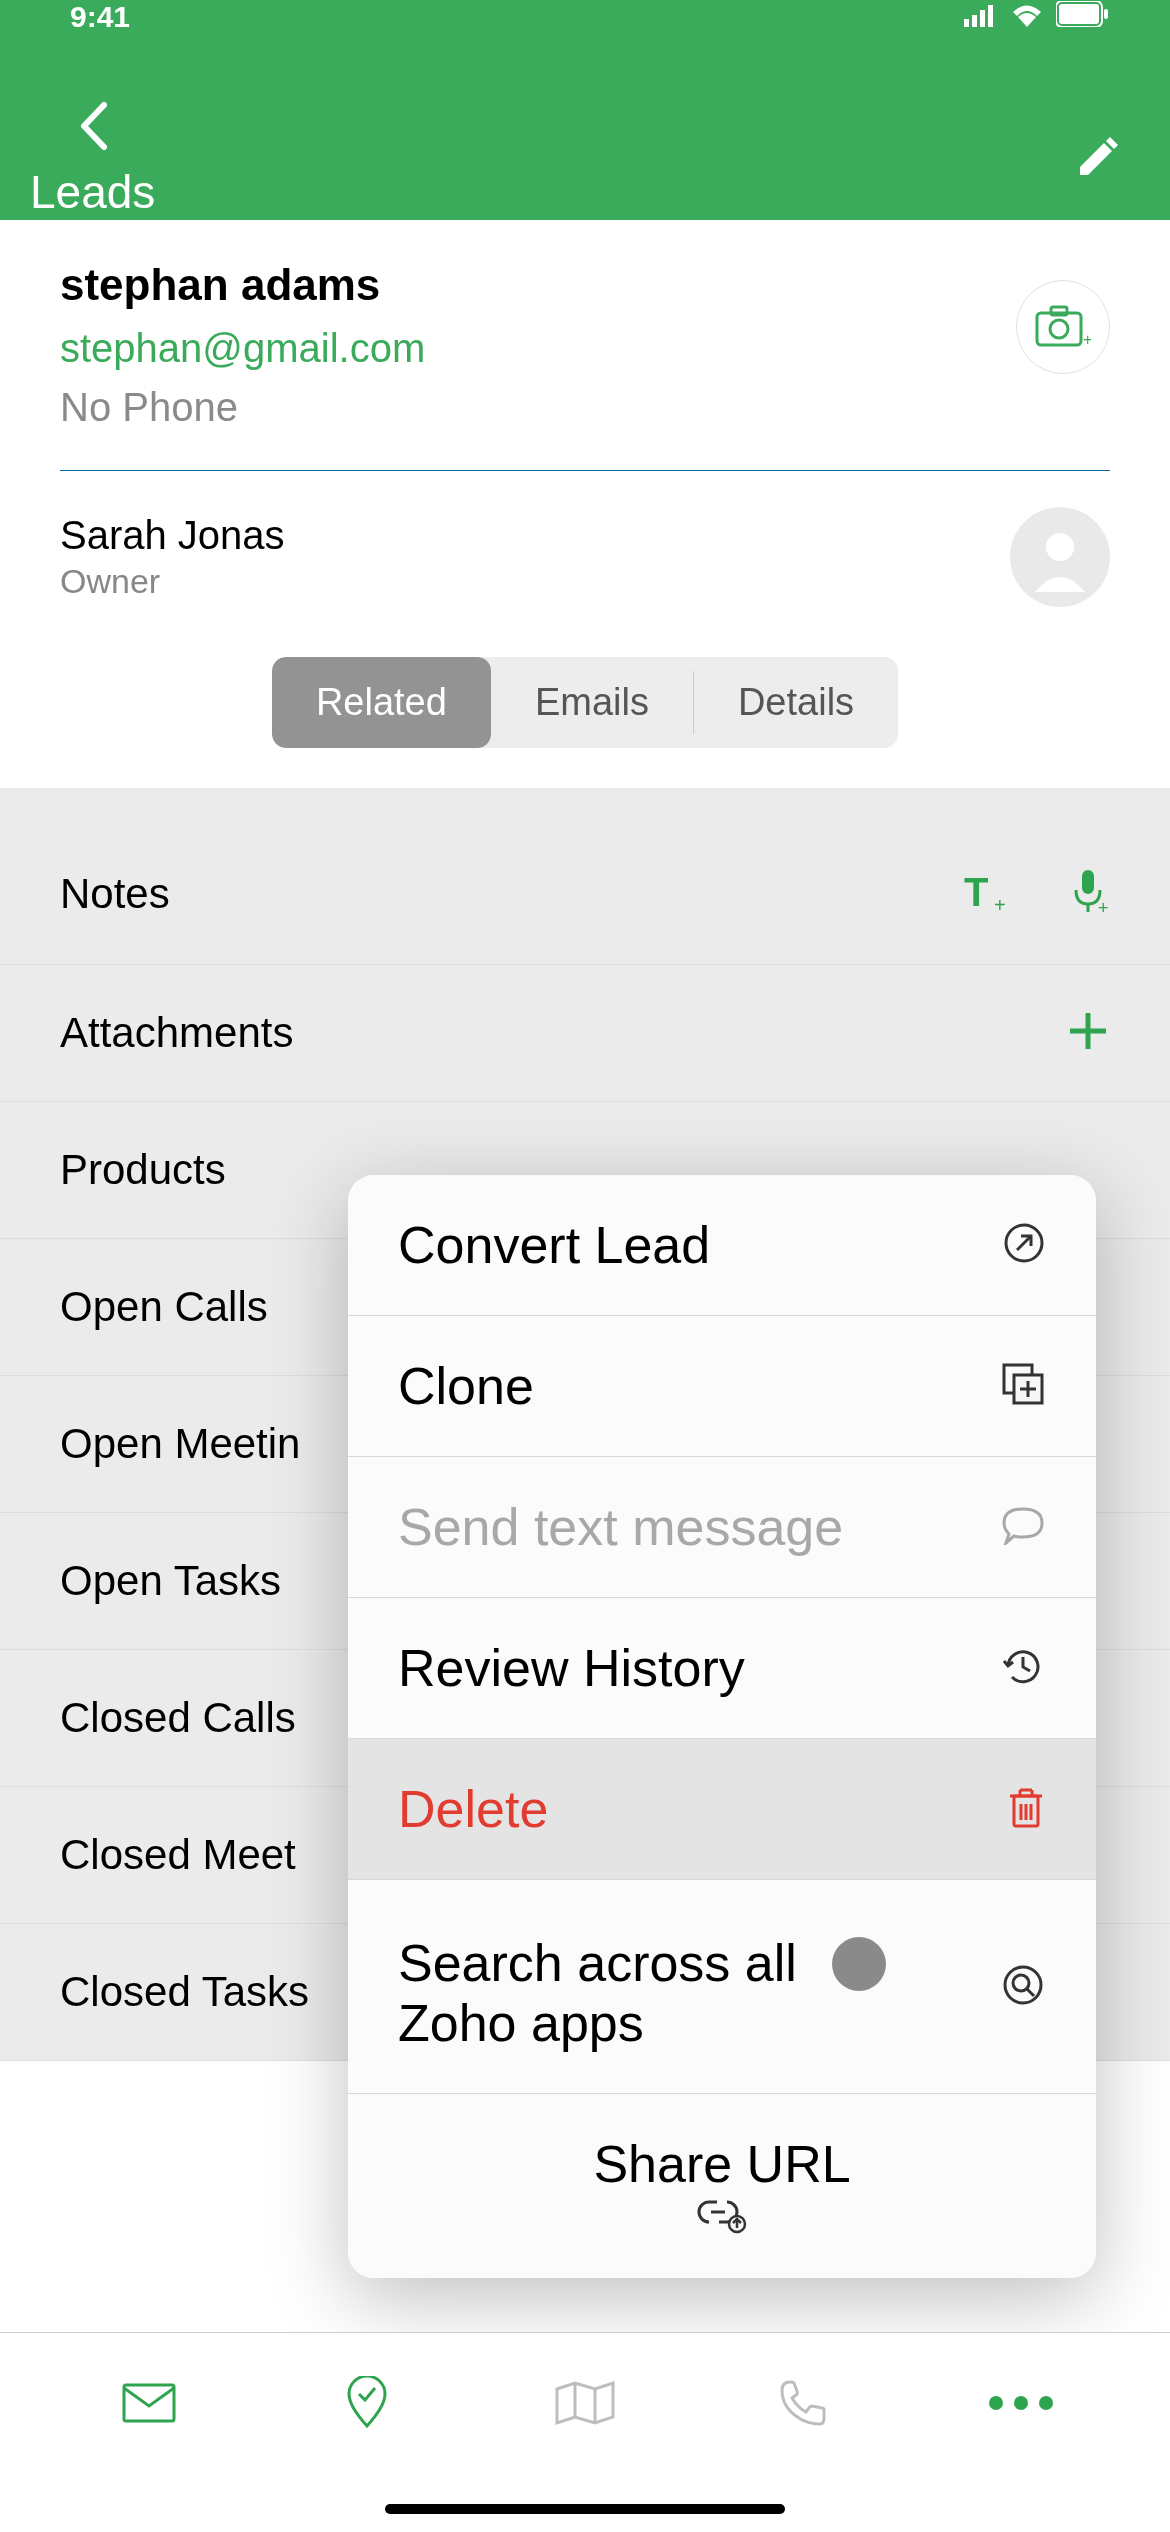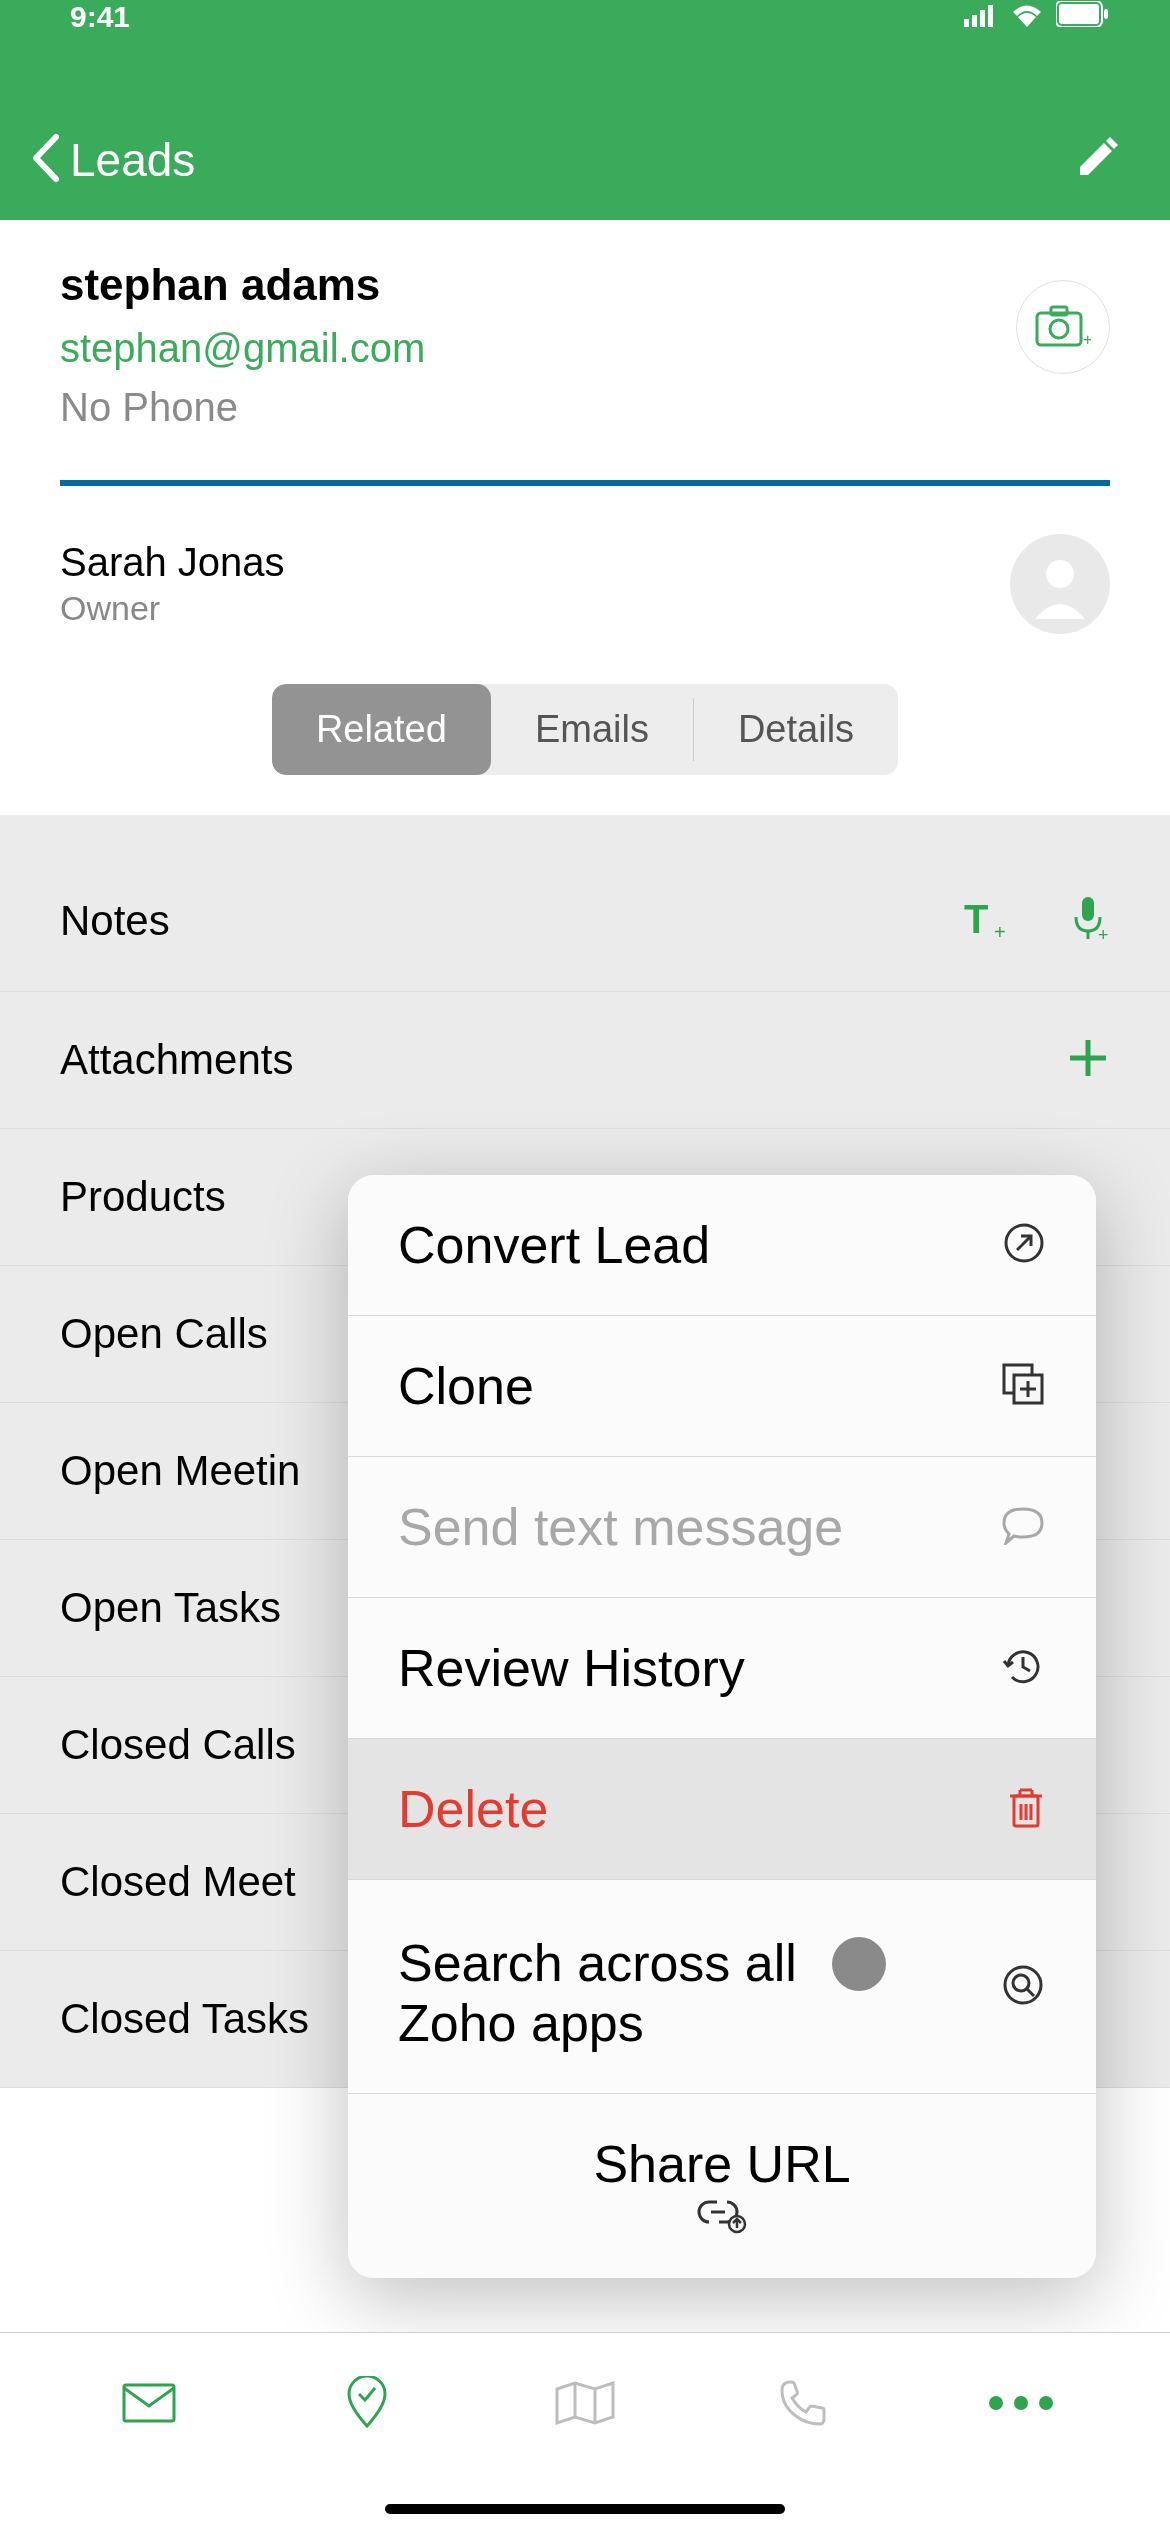--- a/index.html
+++ b/index.html
@@ -3,31 +3,31 @@
 <meta charset="utf-8">
 <style>
   * { margin:0; padding:0; box-sizing:border-box; -webkit-font-smoothing:antialiased; }
   body { width:1170px; height:2532px; font-family:-apple-system,Helvetica,Arial,sans-serif; background:#fff; position:relative; overflow:hidden; }
 
   
   .header { background:#3AAB5A; color:#fff; }
   .status-bar { height:100px; display:flex; justify-content:space-between; align-items:flex-start; padding:0 60px 0 70px; font-size:30px; font-weight:600; }
   .status-right { display:flex; align-items:center; gap:12px; }
   .nav-bar { height:120px; display:flex; align-items:center; justify-content:space-between; padding:0 50px 0 30px; }
-  .back-group { display:flex; align-items:center; gap:10px; }
+  .back-group { display:flex; align-items:center; gap:10px;flex-direction:column; }
   .back-title { font-size:46px; font-weight:400; }
 
   
   .lead-card { background:#fff; padding:40px 60px 30px; }
   .lead-top { display:flex; justify-content:space-between; align-items:flex-start; }
   .lead-name { font-size:44px; font-weight:700; color:#000; }
   .lead-email { font-size:40px; color:#3AAB5A; margin-top:16px; }
   .lead-phone { font-size:40px; color:#8a8a8a; margin-top:14px; }
   .camera-btn { width:94px; height:94px; border:1px solid #e0e0e0; border-radius:50%; display:flex; align-items:center; justify-content:center; margin-top:20px; }
-  .owner-row { display:flex; justify-content:space-between; align-items:center; margin-top:50px; border-top:6px solid #0369a1; padding-top:48px; }
+  .owner-row { display:flex; justify-content:space-between; align-items:center; margin-top:40px; border-top:1px solid #0369a1; padding-top:36px; }
   .owner-name { font-size:40px; color:#000; }
   .owner-role { font-size:34px; color:#888; margin-top:4px; }
   .owner-avatar { width:100px; height:100px; border-radius:50%; background:#e9e9e9; display:flex; align-items:center; justify-content:center; }
 
   
   .seg-wrap { display:flex; justify-content:center; padding:20px 0 40px; background:#fff; }
   .segmented { display:flex; background:#ededed; border-radius:14px; overflow:hidden; }
   .seg-item { padding:24px 44px; font-size:38px; color:#555; }
   .seg-item.active { background:#939393; color:#fff; border-radius:14px; }
   .seg-divider { width:1px; background:#ccc; margin:14px 0; }

